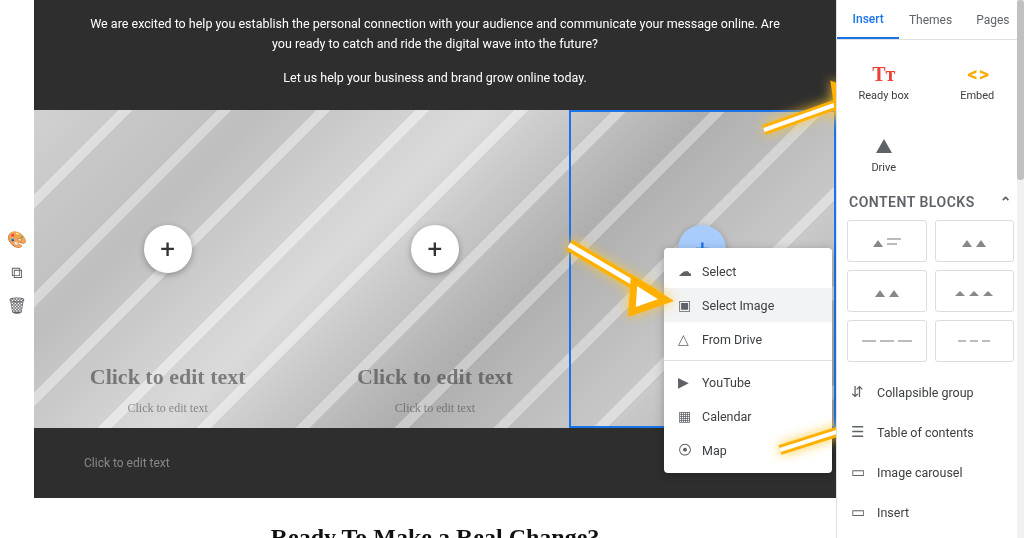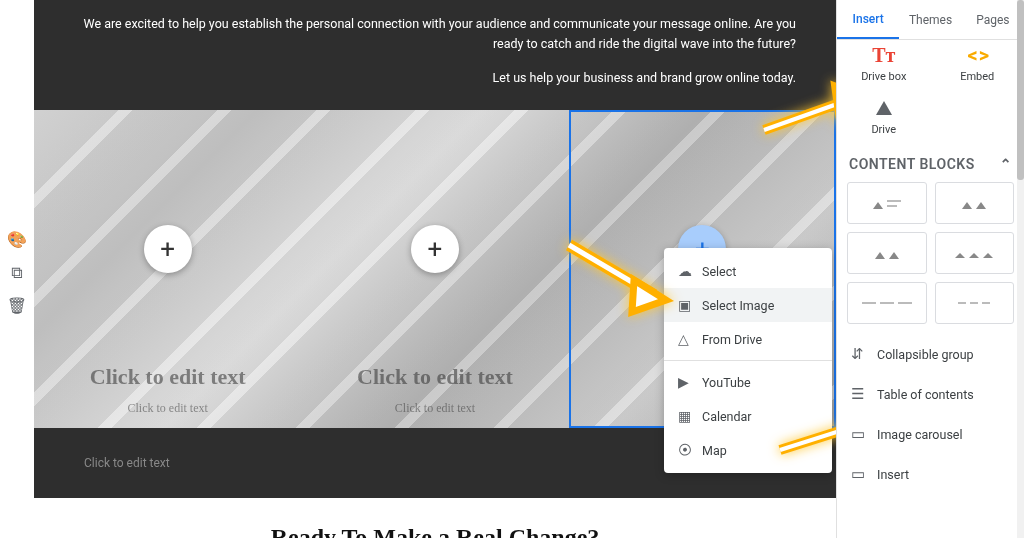--- a/index.html
+++ b/index.html
@@ -2,21 +2,21 @@
 <html><head>
 <meta charset="utf-8">
 <style>
 * { box-sizing: border-box; margin: 0; padding: 0; font-family: "Google Sans", Roboto, Arial, sans-serif; }
 body { width: 1024px; height: 538px; overflow: hidden; background: #fff; display: flex; position: relative; }
 
 .left-tools { width: 34px; display: flex; flex-direction: column; align-items: center; gap: 14px; padding-top: 230px; color: #5f6368; }
 .left-tools .t { font-size: 16px; }
 
 .canvas { flex: 1; position: relative; overflow: hidden; }
-.hero-top { background: #2e2e2e; color: #fff; padding: 14px 40px 22px; text-align: right; font-size: 12.5px; line-height: 1.6; font-family: Georgia, serif; }
+.hero-top { background: #2e2e2e; color: #fff; padding: 14px 55px 22px; text-align: center; font-size: 12.5px; line-height: 1.6; font-family: Georgia, serif; }
 .hero-top p + p { margin-top: 14px; }
 
 .cols { position: relative; display: flex; height: 318px; background: #3a3a3a; }
 .cols::before { content: ""; position: absolute; inset: 0; background: linear-gradient(135deg, #dcdcdc 0%, #c8c8c8 20%, #e6e6e6 40%, #b8b8b8 60%, #d4d4d4 80%, #aaa 100%); background-blend-mode: normal; }
 .cols::after { content:""; position:absolute; inset:0; background: repeating-linear-gradient(135deg, rgba(0,0,0,0.05) 0 60px, rgba(255,255,255,0.25) 60px 70px); }
 
 .col { position: relative; flex: 1; display: flex; flex-direction: column; align-items: center; z-index: 1; }
 .col.sel { outline: 2px solid #1a73e8; outline-offset: -2px; }
 .plus-circle { width: 48px; height: 48px; border-radius: 50%; background: #fff; display: flex; align-items: center; justify-content: center; font-size: 26px; color: #333; margin-top: 115px; box-shadow: 0 2px 6px rgba(0,0,0,.3); cursor: pointer; }
 .col.sel .plus-circle { background: #a8cdfc; color: #1a73e8; }
@@ -33,21 +33,21 @@
 .menu .item:hover, .menu .item.hov { background: #f1f3f4; }
 .menu .item .ic { width: 24px; color: #5f6368; font-size: 14px; }
 .menu hr { border: none; border-top: 1px solid #e0e0e0; margin: 4px 0; }
 
 .sidebar { width: 188px; height:100%; border-left: 1px solid #e0e0e0; background: #fff; overflow: hidden; font-size: 12.5px; color: #3c4043; position: relative; }
 .tabs { display: flex; height: 40px; border-bottom: 1px solid #e0e0e0; }
 .tab { flex: 1; display: flex; align-items: center; justify-content: center; font-size: 12px; color: #5f6368; cursor: pointer; }
 .tab.active { color: #1a73e8; font-weight: 500; border-bottom: 2px solid #1a73e8; }
 
 .ins-grid { display: grid; grid-template-columns: 1fr 1fr; }
-.ins-cell { display: flex; flex-direction: column; align-items: center; padding: 4px 4px 10px; cursor: pointer; }
+.ins-cell { display: flex; flex-direction: column; align-items: center; padding: 23px 4px 10px; cursor: pointer; }
 .ins-cell .ic { height: 22px; display: flex; align-items: center; justify-content: center; font-size: 20px; margin-bottom: 4px; }
 .ins-cell .lbl { font-size: 11px; color: #3c4043; }
 .tt { color: #ea4335; font-weight: 700; font-family: Georgia, serif; }
 .img-ic { width:18px; height:14px; border:2px solid #ea4335; position:relative; }
 .img-ic::after { content:""; position:absolute; bottom:1px; left:2px; width:0; height:0; border:4px solid transparent; border-bottom-color:#ea4335; }
 .embed-ic { color:#f9ab00; font-weight:700; font-size:15px; letter-spacing:-2px; }
 .drive-ic { width:0; height:0; border:8px solid transparent; border-bottom:14px solid #5f6368; position:relative; top:-4px; }
 
 .sec-title { padding: 10px 12px 6px; font-size: 14px; font-weight: 600; letter-spacing: .5px; color: #5f6368; display:flex; justify-content:space-between; align-items:center; }
 .blocks { display: grid; grid-template-columns: 1fr 1fr; gap: 8px; padding: 4px 10px 10px; }
@@ -163,21 +163,21 @@
 
 <div class="sidebar">
   <div class="tabs">
     <div class="tab active">Insert</div>
     <div class="tab">Themes</div>
     <div class="tab">Pages</div>
   </div>
   <div class="ins-grid">
     <div class="ins-cell">
       <span class="ic tt">Tᴛ</span>
-      <span class="lbl">Drive box</span>
+      <span class="lbl">Ready box</span>
     </div>
     <div class="ins-cell">
       <span class="ic embed-ic">&lt; &gt;</span>
       <span class="lbl">Embed</span>
     </div>
     <div class="ins-cell">
       <span class="ic">
           <span class="drive-ic"></span>
         </span>
       <span class="lbl">Drive</span>

